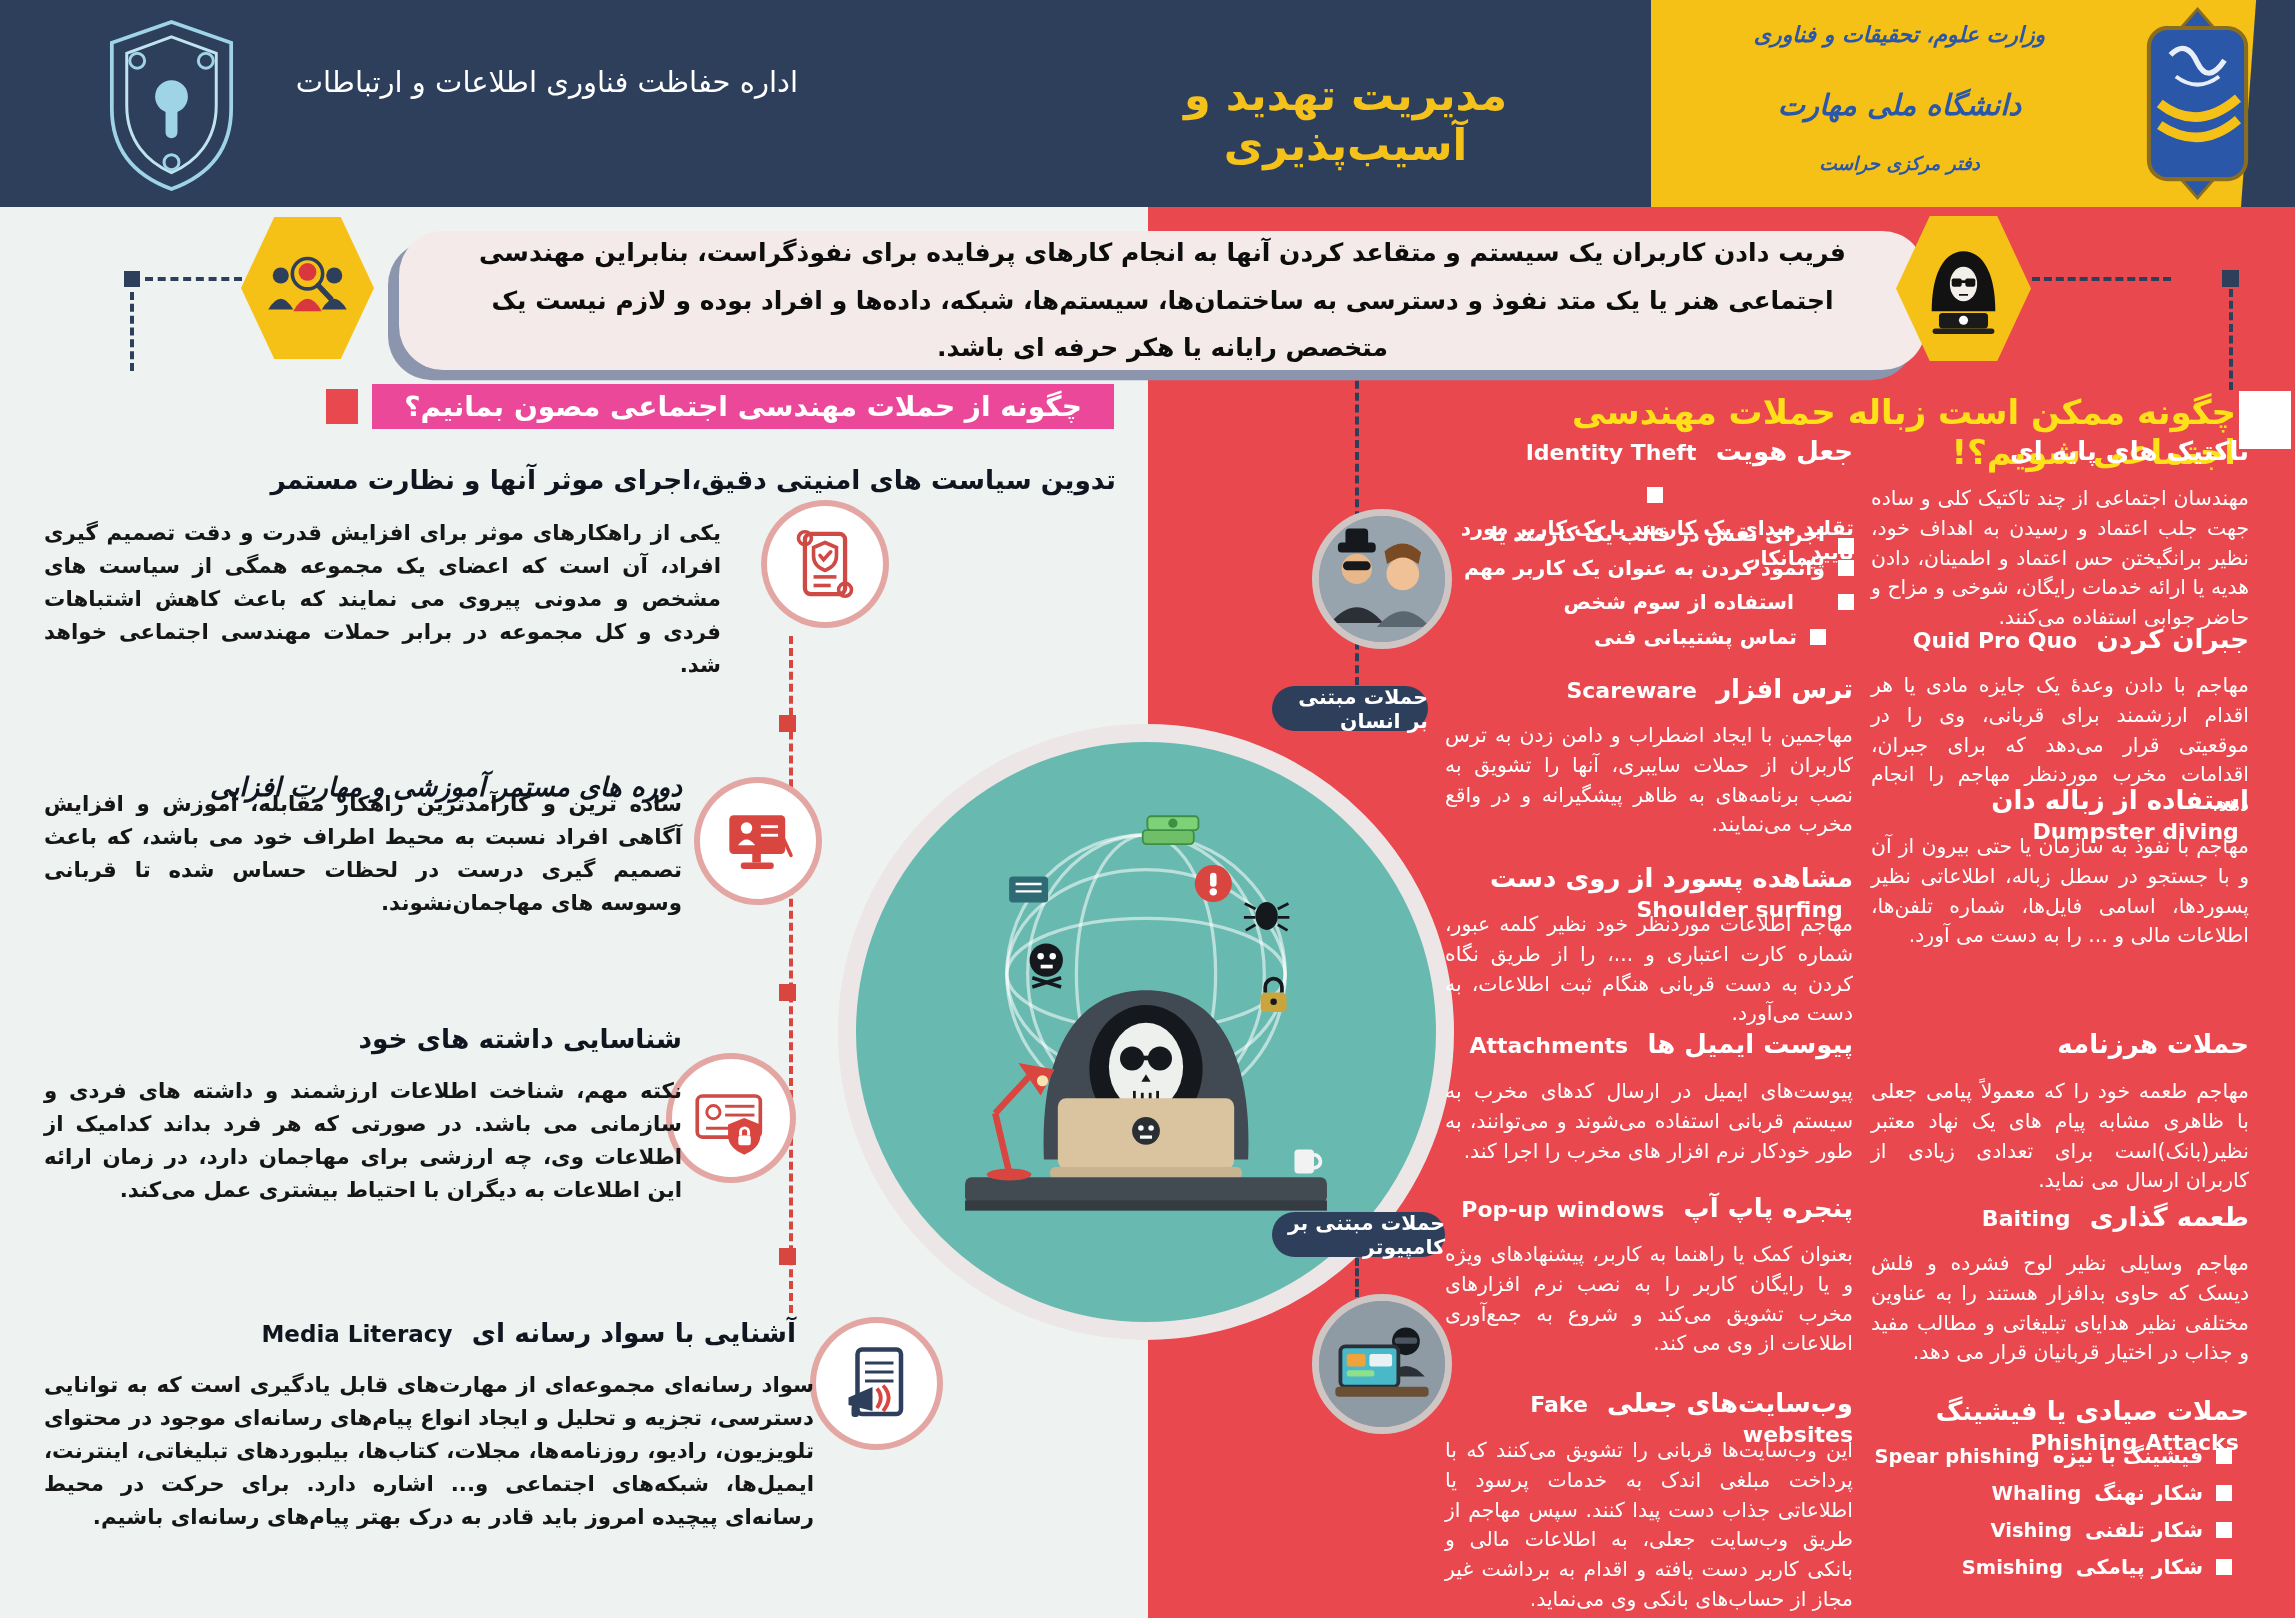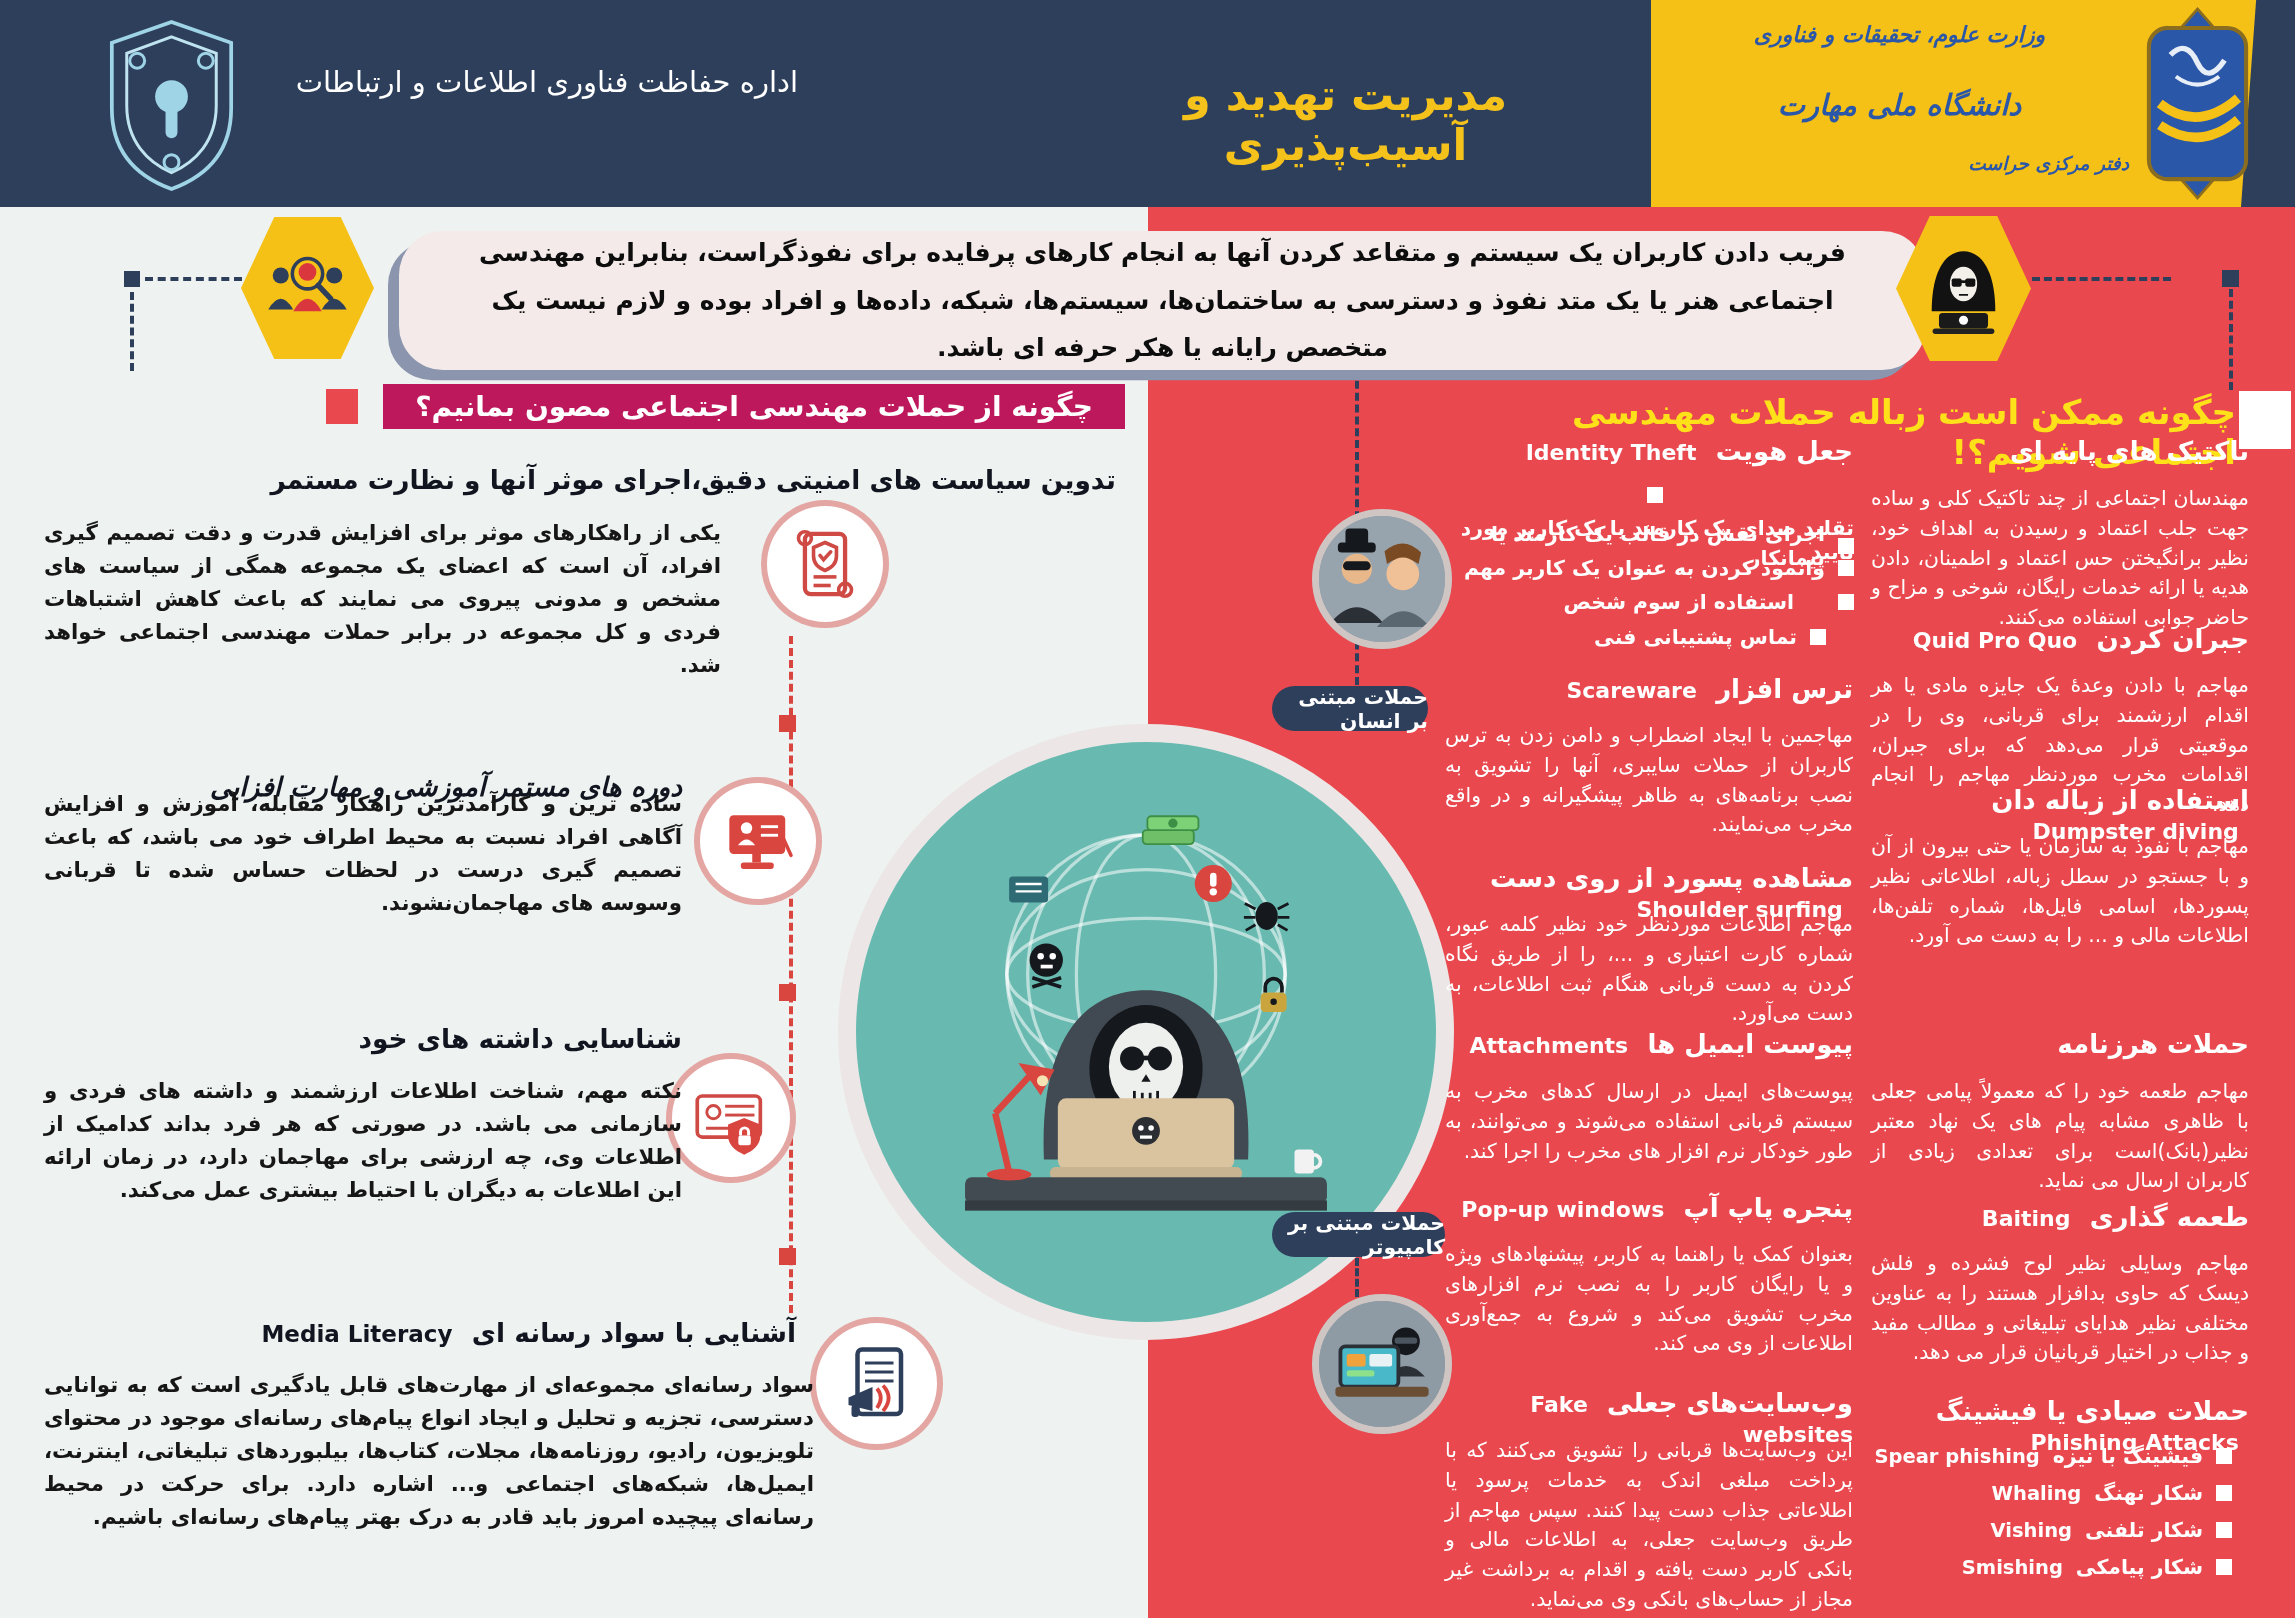--- a/index.html
+++ b/index.html
@@ -16,35 +16,35 @@
   
   .dept{left:264px;top:65px;width:534px;color:#fff;font-size:29px;font-weight:400;
         direction:rtl;}
   .main-title{left:1067px;top:70px;width:557px;color:#f5c21b;font-size:43px;font-weight:800;
         text-align:center;direction:rtl;}
   .min-txt{left:1670px;top:22px;width:459px;color:#2b57a8;font-size:22px;font-weight:800;
         text-align:center;direction:rtl;font-style:italic;}
   .uni-txt{left:1670px;top:88px;width:459px;color:#2b57a8;font-size:29px;font-weight:800;
         text-align:center;direction:rtl;font-style:italic;}
   .off-txt{left:1670px;top:153px;width:459px;color:#2b57a8;font-size:18.6px;font-weight:700;
-        text-align:right;direction:rtl;font-style:italic;}
+        text-align:center;direction:rtl;font-style:italic;}
   
   .banner{left:399px;top:231px;width:1527px;height:139px;background:#f3eae9;border-radius:44px;
           box-shadow:-11px 10.2px 0 #8b95ae;display:flex;align-items:center;justify-content:center;
           padding:0 60px;box-sizing:border-box;z-index:5;}
   .banner p{margin:0;font-size:25px;line-height:1.9;font-weight:800;color:#0d0d0d;
           text-align:center;direction:rtl;}
   
   .hex{background:#f6c117;clip-path:polygon(25% 0,75% 0,100% 50%,75% 100%,25% 100%,0 50%);
        display:flex;align-items:center;justify-content:center;z-index:6;}
   
   .right-header{left:1438px;top:392px;width:798px;color:#ffe11a;font-size:34px;font-weight:800;
           text-align:right;direction:rtl;z-index:7;}
   .white-box{left:2239px;top:391px;width:52px;height:58px;background:#fff;z-index:7;}
-  .left-header{left:383px;top:384px;width:742px;height:45px;background:#be185d;color:#fff;
+  .left-header{left:372px;top:384px;width:742px;height:45px;background:#ec4899;color:#fff;
           font-size:28px;font-weight:800;display:flex;align-items:center;justify-content:center;
           direction:rtl;z-index:7;}
   .left-hdr-sq{left:326px;top:389px;width:32px;height:35px;background:#e8484e;z-index:7;}
   
   .sec-t{font-size:26px;font-weight:800;color:#fff;direction:rtl;text-align:right;z-index:8;}
   .sec-t .en{font-size:22px;font-weight:700;margin-right:10.2px;}
   .sec-b{font-size:20.4px;line-height:1.46;color:#fff;direction:rtl;text-align:justify;z-index:8;}
   .lsec-t{font-size:26.4px;font-weight:800;color:#10151f;direction:rtl;text-align:right;z-index:8;}
   .lsec-t .en{font-size:23px;margin-right:10.2px;margin-left:16px;}
   .lsec-b{font-size:21.3px;line-height:1.55;color:#161616;direction:rtl;text-align:justify;

